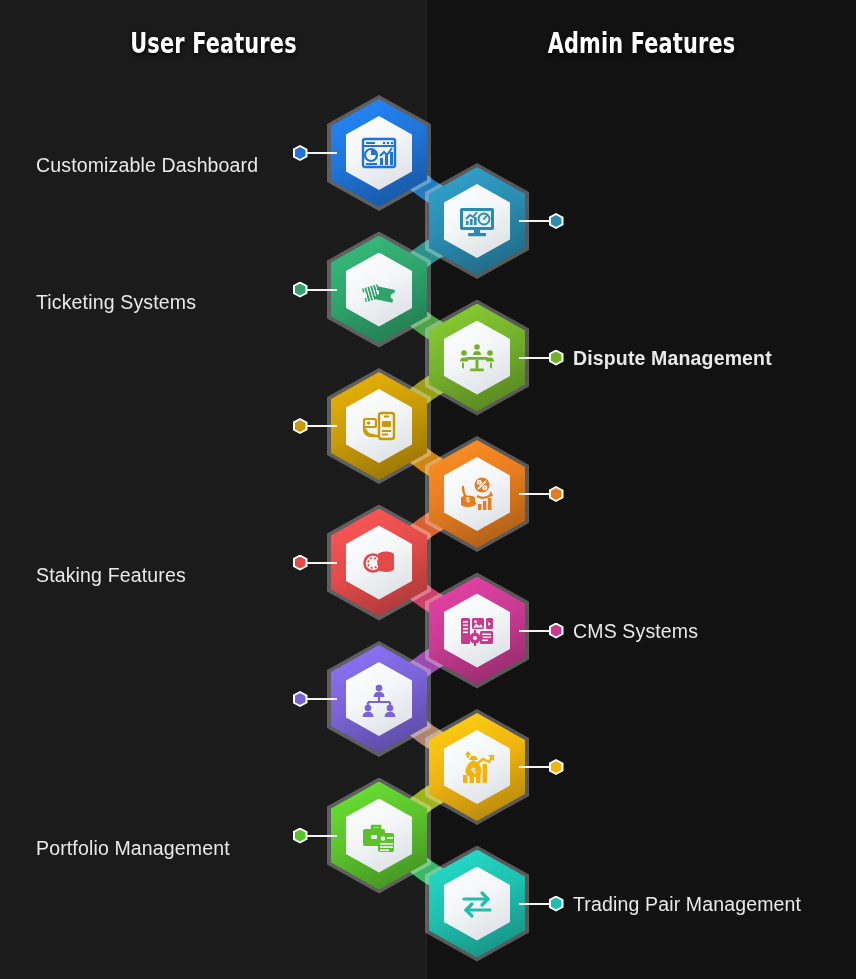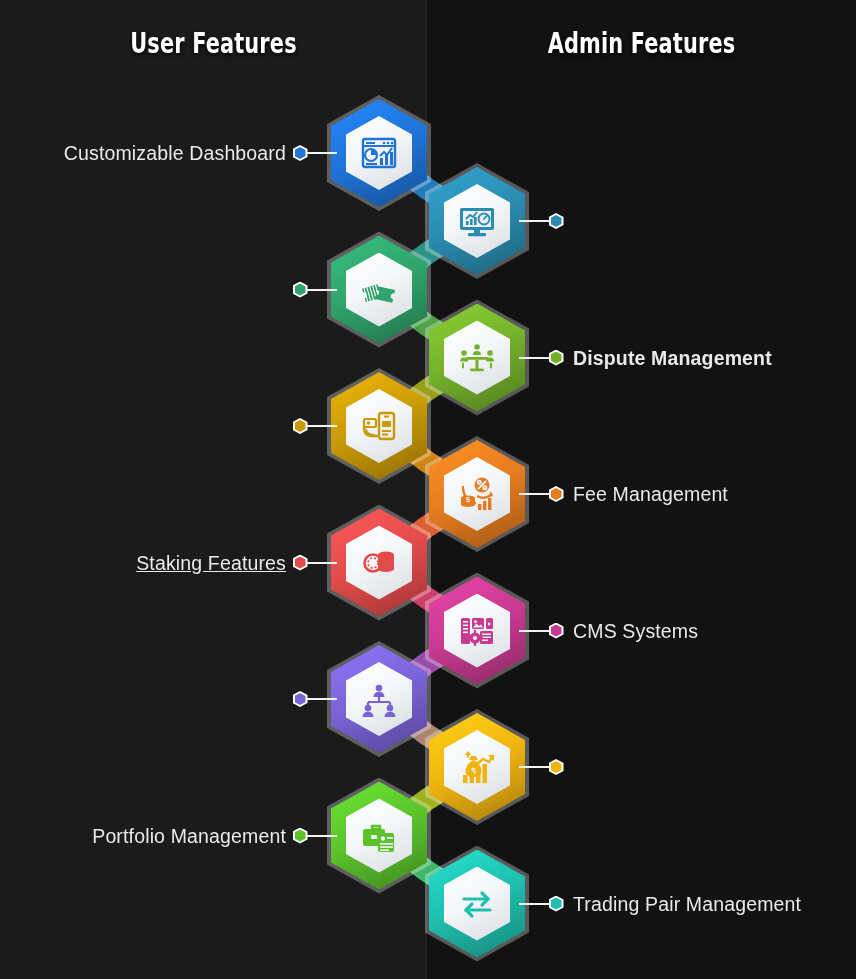--- a/index.html
+++ b/index.html
@@ -75,21 +75,21 @@
 
   
   .label{
     position:absolute;
     color:#e9e9ea;
     font-size:19.5px;
     line-height:26px;
     letter-spacing:.15px;
     white-space:pre-line;
   }
-  .label.left{text-align:right;}
+  .label.left{text-align:left;margin-top:12px;}
   .label.right{text-align:left;}
 </style>
 </head>
 <body>
 
 <div id="stage">
 
   <div class="panel" id="panel-left"></div>
   <div class="panel" id="panel-right"></div>
 
@@ -459,45 +459,45 @@
       </div>
     </div>
 
 <div class="lead" style="left: 304px; top: 152px; width: 33px;"></div>
     <div class="dot-ring" style="left: 292.5px; top: 145px;"></div>
     <div class="dot" style="background: rgb(31, 116, 216); left: 294.5px; top: 147px;"></div>
     <div class="label left" style="right: 570px; width: 250px; top: 140px;">Customizable Dashboard</div>
     <div class="lead" style="left: 304px; top: 288.5px; width: 33px;"></div>
     <div class="dot-ring" style="left: 292.5px; top: 281.5px;"></div>
     <div class="dot" style="background: rgb(47, 163, 107); left: 294.5px; top: 283.5px;"></div>
+    <div class="label left" style="right: 570px; width: 250px; top: 276.5px;">Ticketing Systems</div>
     <div class="lead" style="left: 304px; top: 425px; width: 33px;"></div>
     <div class="dot-ring" style="left: 292.5px; top: 418px;"></div>
     <div class="dot" style="background: rgb(201, 154, 6); left: 294.5px; top: 420px;"></div>
     <div class="lead" style="left: 304px; top: 561.5px; width: 33px;"></div>
     <div class="dot-ring" style="left: 292.5px; top: 554.5px;"></div>
     <div class="dot" style="background: rgb(227, 75, 75); left: 294.5px; top: 556.5px;"></div>
-    <div class="label left" style="right: 570px; width: 250px; top: 549.5px; text-decoration: underline;">Staking Features</div>
+    <div class="label left" style="right: 570px; width: 250px; top: 549.5px;">Staking Features</div>
     <div class="lead" style="left: 304px; top: 698px; width: 33px;"></div>
     <div class="dot-ring" style="left: 292.5px; top: 691px;"></div>
     <div class="dot" style="background: rgb(122, 99, 214); left: 294.5px; top: 693px;"></div>
     <div class="lead" style="left: 304px; top: 834.5px; width: 33px;"></div>
     <div class="dot-ring" style="left: 292.5px; top: 827.5px;"></div>
     <div class="dot" style="background: rgb(91, 194, 44); left: 294.5px; top: 829.5px;"></div>
     <div class="label left" style="right: 570px; width: 250px; top: 822.5px;">Portfolio Management</div>
     <div class="lead" style="left: 519px; top: 220px; width: 33px;"></div>
     <div class="dot-ring" style="left: 548.5px; top: 213px;"></div>
     <div class="dot" style="background: rgb(42, 140, 176); left: 550.5px; top: 215px;"></div>
     <div class="lead" style="left: 519px; top: 356.5px; width: 33px;"></div>
     <div class="dot-ring" style="left: 548.5px; top: 349.5px;"></div>
     <div class="dot" style="background: rgb(116, 177, 43); left: 550.5px; top: 351.5px;"></div>
     <div class="label right" style="left: 573px; width: 275px; top: 344.5px; font-weight: bold;">Dispute Management</div>
     <div class="lead" style="left: 519px; top: 493px; width: 33px;"></div>
     <div class="dot-ring" style="left: 548.5px; top: 486px;"></div>
     <div class="dot" style="background: rgb(229, 124, 31); left: 550.5px; top: 488px;"></div>
-    <div class="label right" style="left: 573px; width: 275px; top: 481px;">Fee Management</div>
     <div class="lead" style="left: 519px; top: 629.5px; width: 33px;"></div>
     <div class="dot-ring" style="left: 548.5px; top: 622.5px;"></div>
     <div class="dot" style="background: rgb(199, 58, 144); left: 550.5px; top: 624.5px;"></div>
     <div class="label right" style="left: 573px; width: 275px; top: 617.5px;">CMS Systems</div>
     <div class="lead" style="left: 519px; top: 766px; width: 33px;"></div>
     <div class="dot-ring" style="left: 548.5px; top: 759px;"></div>
     <div class="dot" style="background: rgb(240, 180, 16); left: 550.5px; top: 761px;"></div>
     <div class="lead" style="left: 519px; top: 902.5px; width: 33px;"></div>
     <div class="dot-ring" style="left: 548.5px; top: 895.5px;"></div>
     <div class="dot" style="background: rgb(31, 191, 174); left: 550.5px; top: 897.5px;"></div>

